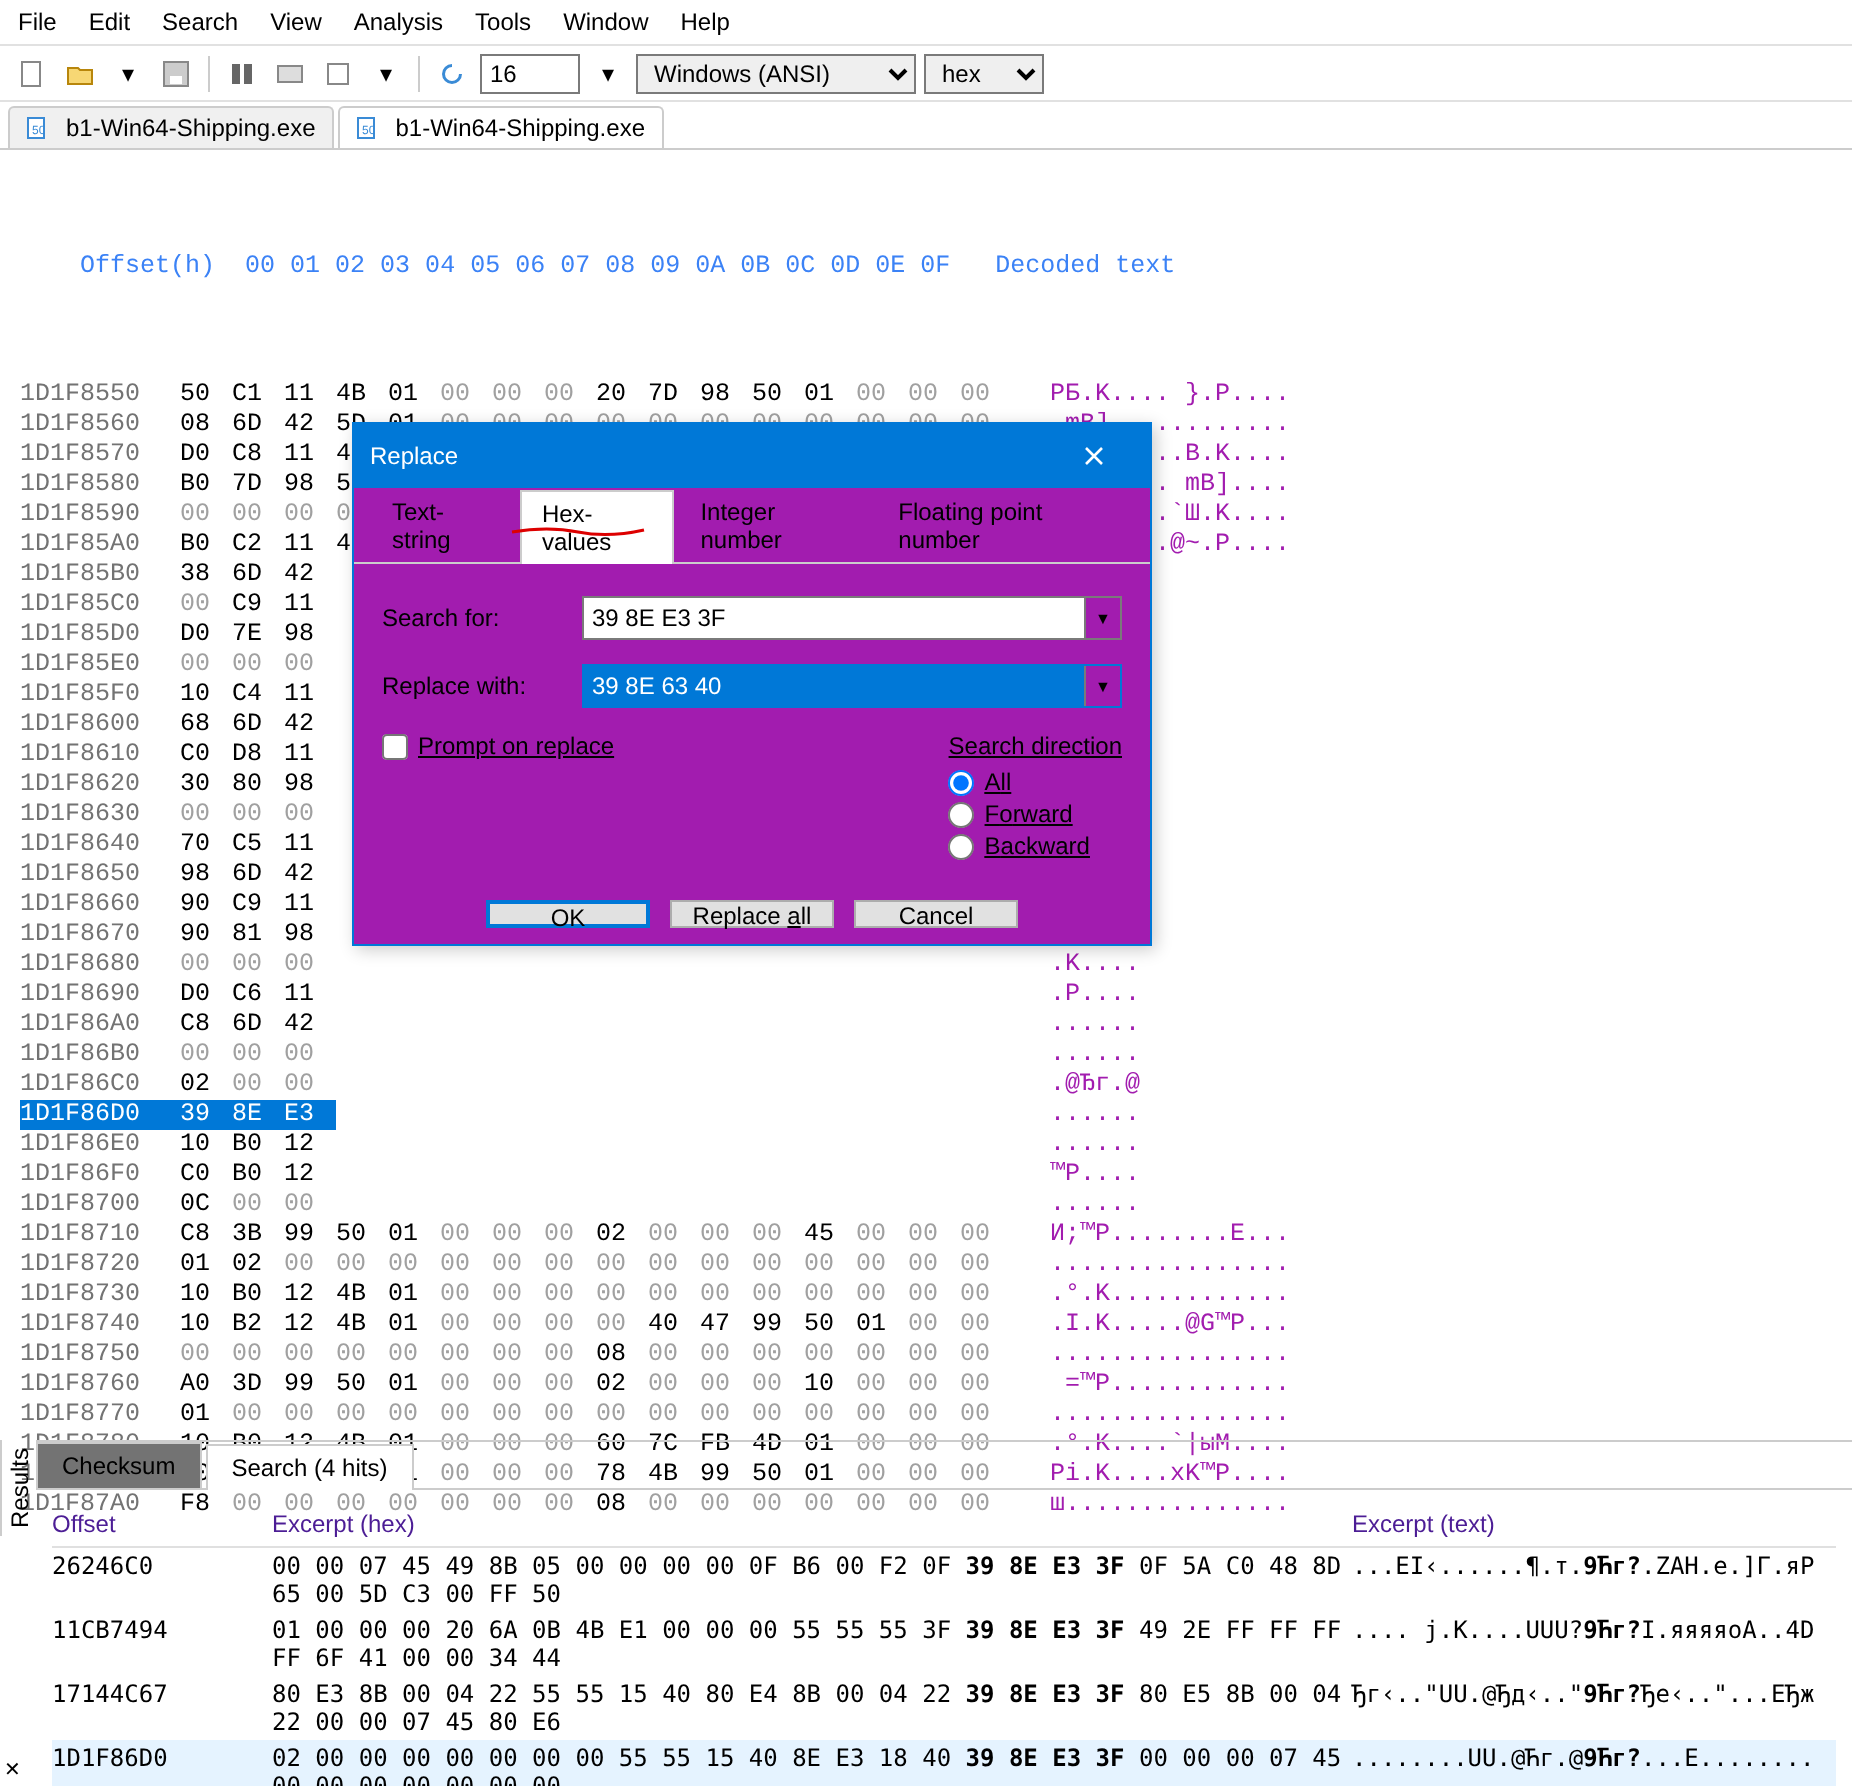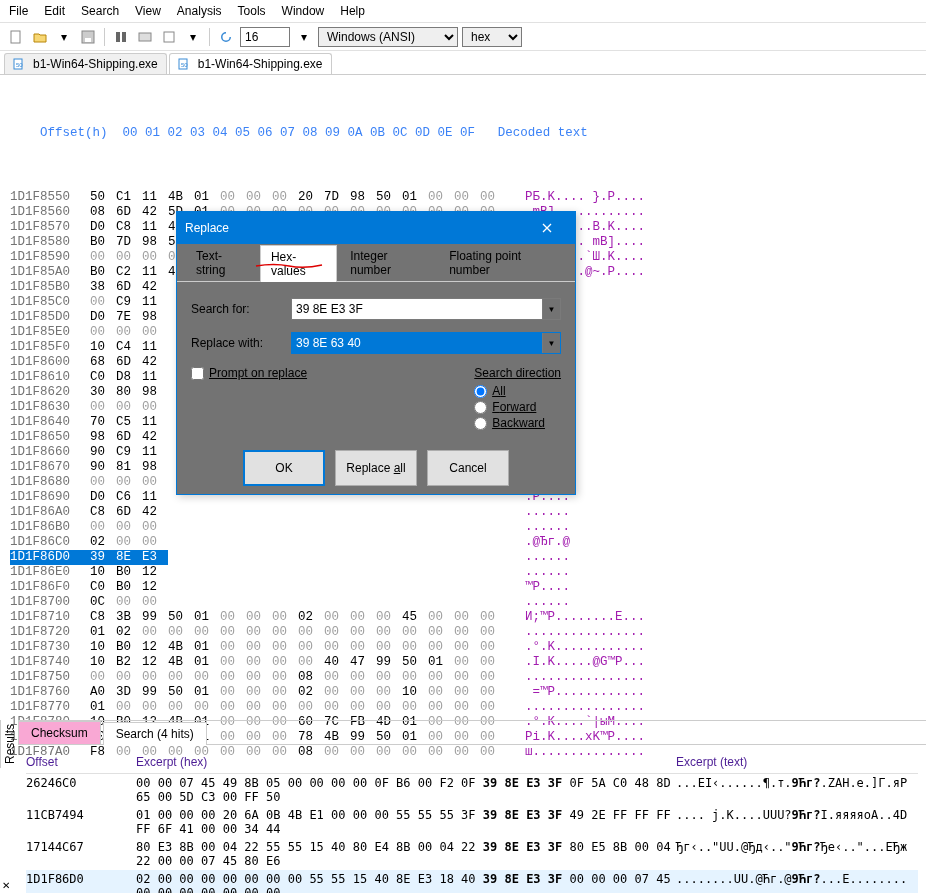--- a/index.html
+++ b/index.html
@@ -21,47 +21,47 @@
   .hexarea .bytes { width: 420px; }
   .hexarea .bytes .b { display: inline-block; width: 26px; color: #000; }
   .hexarea .bytes .b.zero { color: #a0a0a0; }
   .hexarea .dec { color: #a21caf; }
   .hexarea .row.sel .off { background: #0078d7; color: #fff; }
   .hexarea .row.sel .bytes .b:nth-child(1),
   .hexarea .row.sel .bytes .b:nth-child(2),
   .hexarea .row.sel .bytes .b:nth-child(3) { background: #0078d7; color: #fff; }
 
   
-  .dlg { position: absolute; left: 176px; top: 211px; width: 400px; background: #737373; border: 1px solid #0078d7; box-shadow: 2px 2px 8px rgba(0,0,0,.2); z-index: 10; }
+  .dlg { position: absolute; left: 176px; top: 211px; width: 400px; background: #a21caf; border: 1px solid #0078d7; box-shadow: 2px 2px 8px rgba(0,0,0,.2); z-index: 10; }
   .dlg-title { background: #0078d7; color: #fff; padding: 5px 8px; display: flex; justify-content: space-between; align-items: center; font-size: 12px; }
   .dlg-close { width: 40px; height: 22px; display: flex; align-items: center; justify-content: center; color: #fff; }
   .dlg-tabs { display: flex; padding: 0 8px 0; border-bottom: 1px solid #ccc; gap: 2px; align-items: center; }
   .dlg-tab { padding: 4px 10px; border: 1px solid transparent; border-bottom: none; font-size: 12px; }
   .dlg-tab.active { border-color: #ccc; background: #fff; position: relative; top: 1px; }
   .dlg-body { padding: 16px 14px 10px; }
   .dlg-row { display: flex; align-items: center; gap: 10px; margin-bottom: 12px; }
   .dlg-row label { width: 90px; }
   .dlg-row .combo { display: flex; border: 1px solid #7a7a7a; flex: 1; height: 22px; }
   .dlg-row .combo input { border: none; flex: 1; padding: 0 4px; font-size: 12px; outline: none; }
   .dlg-row .combo.sel input { background: #0078d7; color: #fff; }
   .dlg-row .combo .dd { width: 18px; display: flex; align-items: center; justify-content: center; border-left: 1px solid #7a7a7a; font-size: 8px; }
   .dlg-cols { display: flex; gap: 36px; align-items: flex-start; text-decoration: underline; }
   .dlg-check { display: flex; align-items: center; gap: 5px; }
   .dlg-group { }
   .dlg-group-title { margin-bottom: 4px; }
   .dlg-radio { display: flex; align-items: center; gap: 5px; margin-bottom: 2px; }
   .dlg-buttons { display: flex; justify-content: center; gap: 10px; padding: 8px 0; }
-  .dlg-btn { width: 82px; height: 36px; border: 1px solid #adadad; background: #e1e1e1; font-size: 12px; }
+  .dlg-btn { width: 82px; height: 14px; border: 1px solid #adadad; background: #e1e1e1; font-size: 12px; }
   .dlg-btn.default { border: 2px solid #0078d7; }
 
   
   .results-side { position: absolute; left: 0; top: 720px; writing-mode: vertical-rl; transform: rotate(180deg); padding: 4px 2px; font-size: 12px; border-right: 1px solid #ccc; }
   .results-panel { position: absolute; left: 18px; right: 0; top: 720px; bottom: 10px; border-top: 1px solid #ccc; }
   .res-tabs { display: flex; border-bottom: 1px solid #ccc; }
-  .res-tab { padding: 4px 12px; border: 1px solid #ccc; border-bottom: none; font-size: 12px; margin-right: 2px; background: #f9a8d4; }
+  .res-tab { padding: 4px 12px; border: 1px solid #ccc; border-bottom: none; font-size: 12px; margin-right: 2px; background: #737373; }
   .res-tab.active { background: #fff; border-bottom-color: #fff; position: relative; top: 1px; }
   .res-grid { padding: 6px 8px; }
   .res-head { display: flex; font-size: 12px; padding: 4px 0; border-bottom: 1px solid #e0e0e0; font-weight: normal; color: #4c1d95; }
   .res-row { display: flex; font-size: 12px; padding: 2px 0; font-family: Consolas, monospace; }
   .res-row.sel { background: #e5f3ff; }
   .col-off { width: 110px; }
   .col-hex { width: 540px; }
   .col-txt { flex: 1; }
   .res-close { position: absolute; left: 2px; bottom: 2px; font-size: 10px; }
   b { font-weight: bold; }

